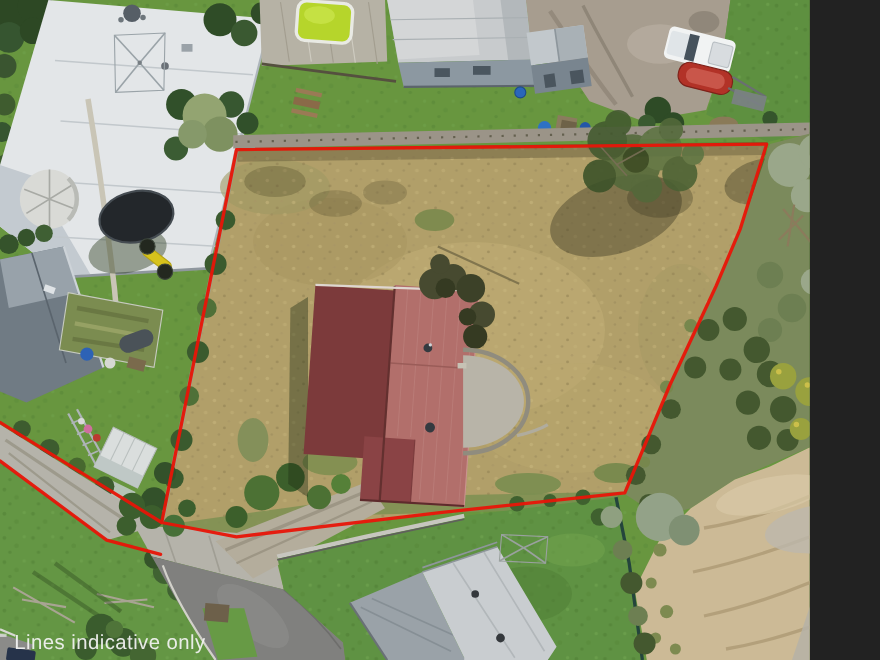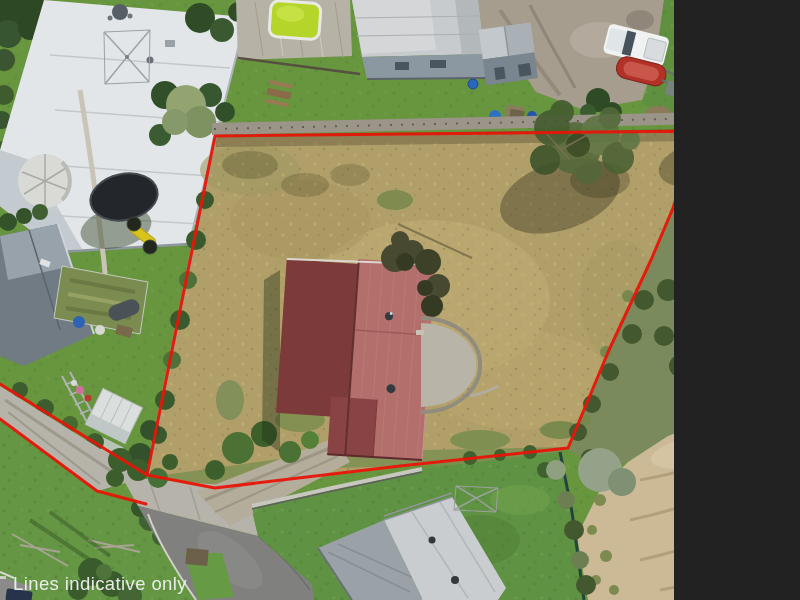--- a/index.html
+++ b/index.html
@@ -1,16 +1,16 @@
 <!DOCTYPE html>
 <html><head>
 <meta charset="utf-8">
 <style>
   html,body{margin:0;padding:0;background:#222;}
-  .stage{position:relative;width:674px;height:600px;overflow:hidden;font-family:"Liberation Sans",sans-serif;}
+  .stage{position:relative;width:736px;height:600px;overflow:hidden;font-family:"Liberation Sans",sans-serif;}
   .stage svg{position:absolute;left:0;top:0;display:block;}
   text.disclaimer{font-family:"Liberation Sans","DejaVu Sans",sans-serif;font-size:18.5px;letter-spacing:.4px;opacity:.93;}
 </style>
 </head>
 <body>
 
 <div class="stage">
 <svg width="800" height="600" viewBox="0 0 800 600">
 <defs>
   <pattern id="speck" width="24" height="20" patternUnits="userSpaceOnUse">

